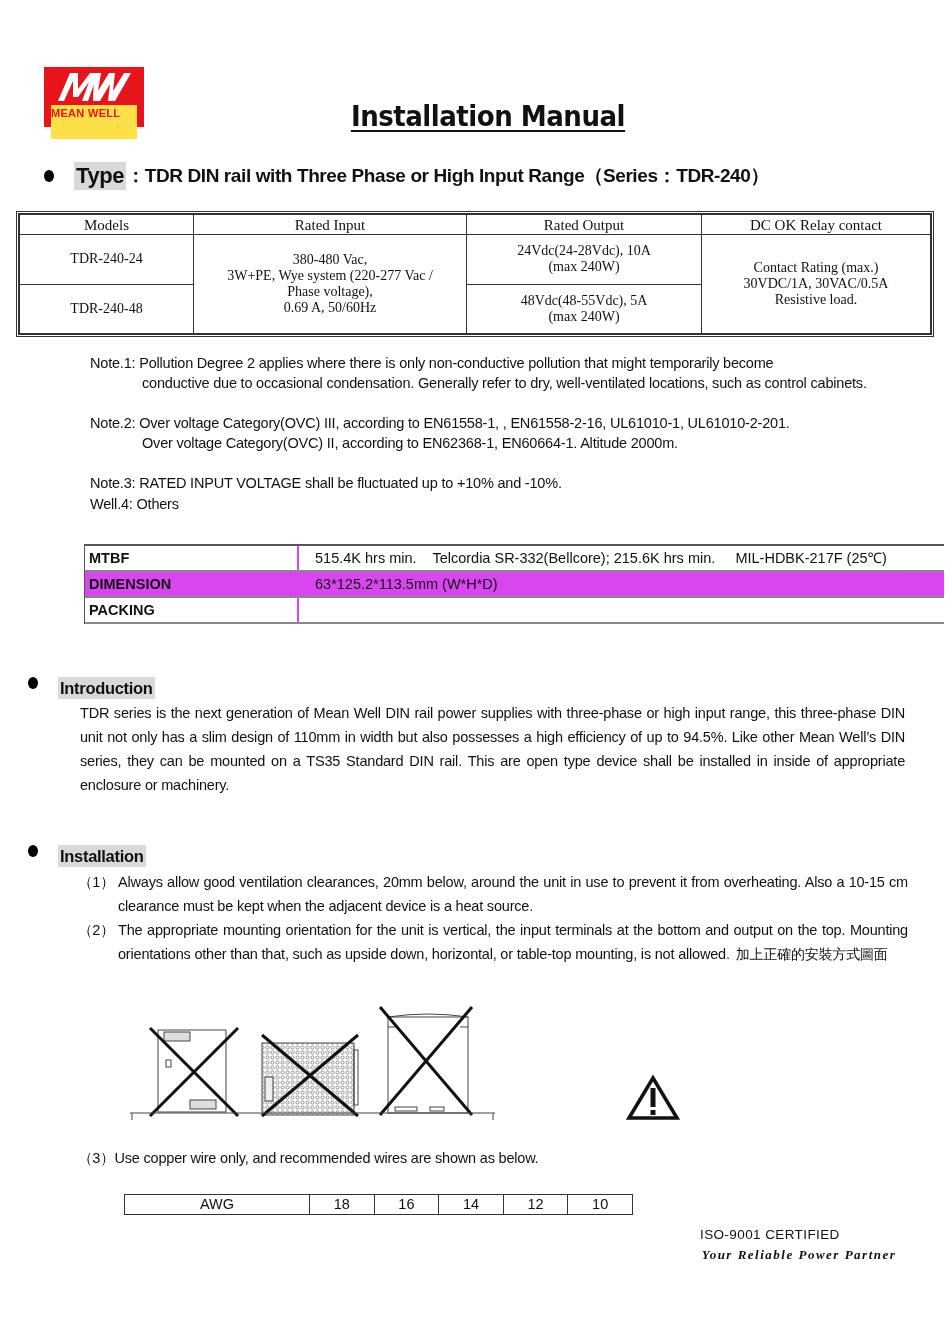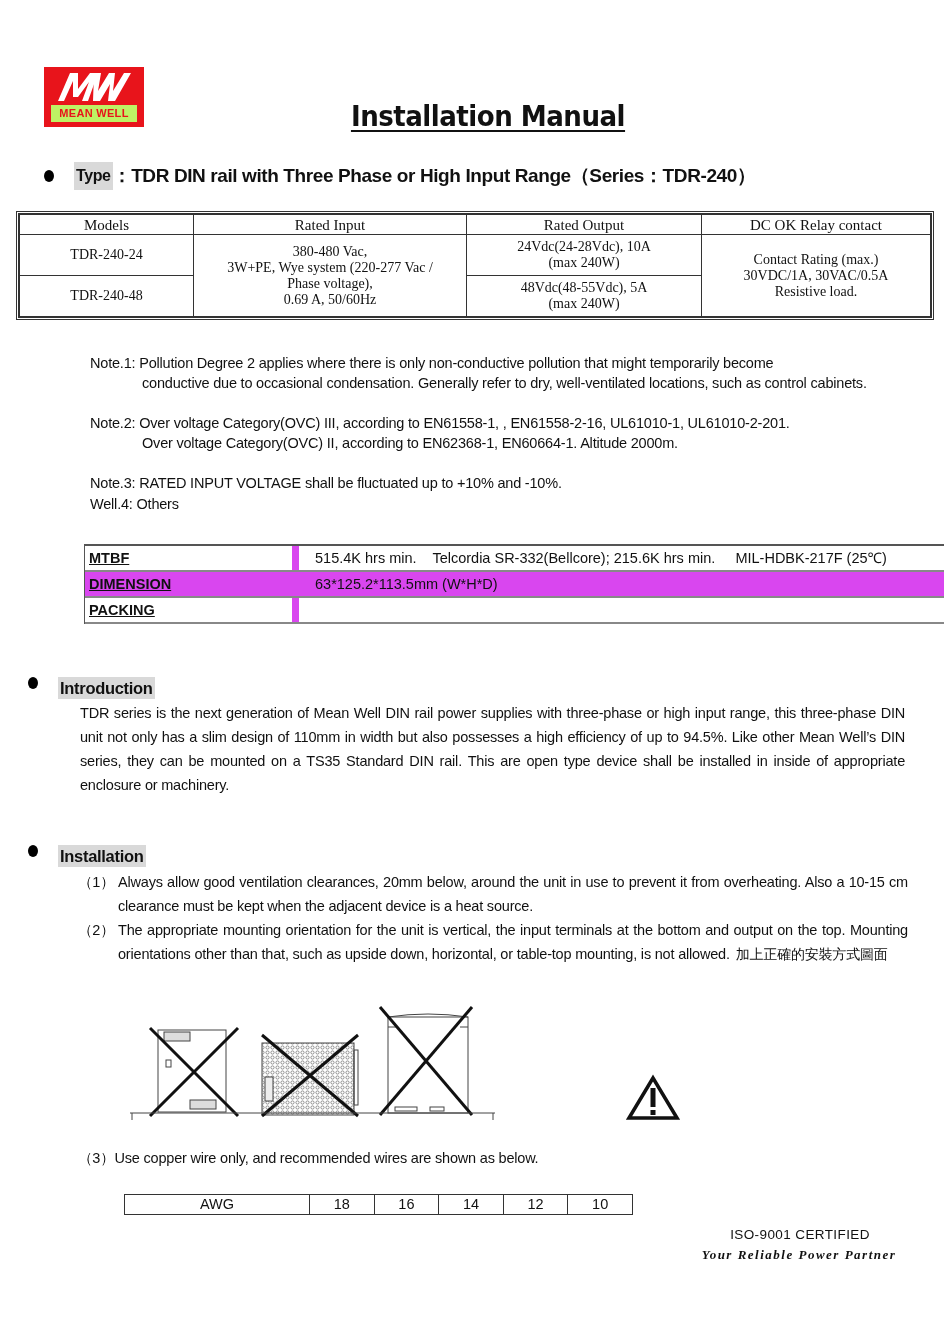--- a/index.html
+++ b/index.html
@@ -4,48 +4,48 @@
 <style>
   * { box-sizing: border-box; margin: 0; padding: 0; }
   html, body { width: 950px; height: 1344px; background: #ffffff; overflow: hidden; }
   body { position: relative; font-family: "Liberation Sans", "DejaVu Sans", sans-serif; color: #111; }
 
   .abs { position: absolute; }
 
   
   .logo { left: 44px; top: 67px; width: 100px; height: 60px; background: #e8141b; }
   .logo-mw { position: absolute; left: 0; top: 2px; width: 100px; height: 34px; }
-  .logo-name { position: absolute; left: 7px; top: 38px; width: 86px; height: 17px; background: #bef264;
-               color: #e8141b; font: bold 11px/17px "Liberation Sans", sans-serif; text-align: center; letter-spacing: 0.3px; }
+  .logo-name { position: absolute; left: 7px; top: 38px; width: 86px; height: 34px; background: #fde047;
+               color: #e8141b; font: bold 11px/17px "Liberation Sans", sans-serif; letter-spacing: 0.3px; }
 
   .title { left: 0; width: 976px; top: 98px; text-align: center; font: bold 29px/36px "DejaVu Sans Condensed","Liberation Sans", sans-serif; text-decoration: underline; text-underline-offset: 4px; text-decoration-thickness: 2px; letter-spacing: -0.5px; }
 
   .bullet { width: 10px; height: 12px; background: #000; border-radius: 50%; }
   .hl { background: #d9d9d9; padding: 0 2px; }
 
   .type-line { left: 44px; top: 162px; font: bold 19px/28px "Liberation Sans", sans-serif; letter-spacing: -0.4px; white-space: nowrap; display: flex; align-items: center; }
   .type-line .bullet { margin-right: 20px; }
-  .type-line .hl { font-size: 16px; }
+  .type-line .hl { font-size: 22px; }
 
   
-  .spec { left: 16px; top: 211px; width: 918px; height: 109px; border: 3px double #333; }
+  .spec { left: 16px; top: 211px; width: 918px; height: 126px; border: 3px double #333; }
   .spec table { width: 100%; height: 100%; border-collapse: collapse; font: 14px/16px "Liberation Serif", serif; }
   .spec td, .spec th { border: 1px solid #333; text-align: center; vertical-align: middle; font-weight: normal; }
   .spec th { height: 20px; font-size: 15px; }
 
   .notes { left: 90px; top: 353px; width: 820px; font: 14.5px/20px "Liberation Sans", sans-serif; letter-spacing: -0.2px; }
   .note { margin-bottom: 20px; }
   .note .indent { padding-left: 52px; display: block; }
   .note.tight { margin-bottom: 1px; }
 
   
   .others { left: 84px; top: 544px; width: 860px; height: 80px; border-left: 1px solid #555; border-top: 2px solid #555; }
   .others .row { display: flex; height: 26px; border-bottom: 2px solid #888; font: 14.5px/24px "Liberation Sans", sans-serif; }
   .others .row.alt { background: #d946ef; }
-  .others .k { width: 214px; padding-left: 4px; font-weight: bold; border-right: 7px solid #d946ef; text-decoration: underline; }
+  .others .k { width: 214px; padding-left: 4px; font-weight: bold; border-right: 2px solid #d946ef; }
   .others .v { flex: 1; padding-left: 16px; white-space: pre; }
 
   .sec-head { left: 28px; font: bold 16.5px/22px "Liberation Sans", sans-serif; display: flex; letter-spacing: -0.3px; }
   .sec-head .bullet { margin-right: 20px; }
 
   .para { left: 80px; width: 825px; font: 14.5px/24px "Liberation Sans", sans-serif; text-align: justify; letter-spacing: -0.2px; }
 
   .inst { left: 78px; width: 830px; font: 14.5px/24px "Liberation Sans", sans-serif; letter-spacing: -0.2px; }
   .inst .item { display: flex; }
   .inst .num { width: 40px; flex: none; }
@@ -53,21 +53,21 @@
   .inst .cn { font-family: "DejaVu Serif", serif; font-size: 14px; margin-left: 6px; }
 
   .orient { left: 130px; top: 1005px; width: 365px; height: 115px; }
   .warn { left: 626px; top: 1074px; width: 54px; height: 48px; }
 
   .item3 { left: 78px; top: 1147px; font: 14.5px/22px "Liberation Sans", sans-serif; letter-spacing: -0.2px; }
 
   .awg { left: 124px; top: 1194px; width: 509px; height: 21px; border-collapse: collapse; font: 14.5px/19px "Liberation Sans", sans-serif; }
   .awg td { border: 1px solid #333; text-align: center; padding: 0; }
 
-  .iso { left: 700px; top: 1226px; width: 200px; text-align: center; font: 13.5px/18px "Liberation Sans", sans-serif; letter-spacing: 0.4px; }
+  .iso { left: 700px; top: 1226px; width: 200px; font: 13.5px/18px "Liberation Sans", sans-serif; letter-spacing: 0.4px; }
   .slogan { left: 690px; top: 1246px; width: 218px; text-align: center; font: italic bold 13px/18px "Liberation Serif", serif; letter-spacing: 1.5px; }
 </style>
 </head>
 <body>
 
 <div class="abs logo">
   <svg class="logo-mw" viewBox="0 0 100 34">
     <path d="M14 32 L26 4 L34 4 L34 20 L46 4 L54 4 L44 32 L38 32 L45 13 L34 28 L29 28 L29 12 L20 32 Z" fill="#fff"></path>
     <path d="M50 4 L57 4 L54 22 L65 4 L71 4 L69 22 L80 4 L87 4 L71 32 L64 32 L66 15 L56 32 L49 32 Z" fill="#fff"></path>
   </svg>

